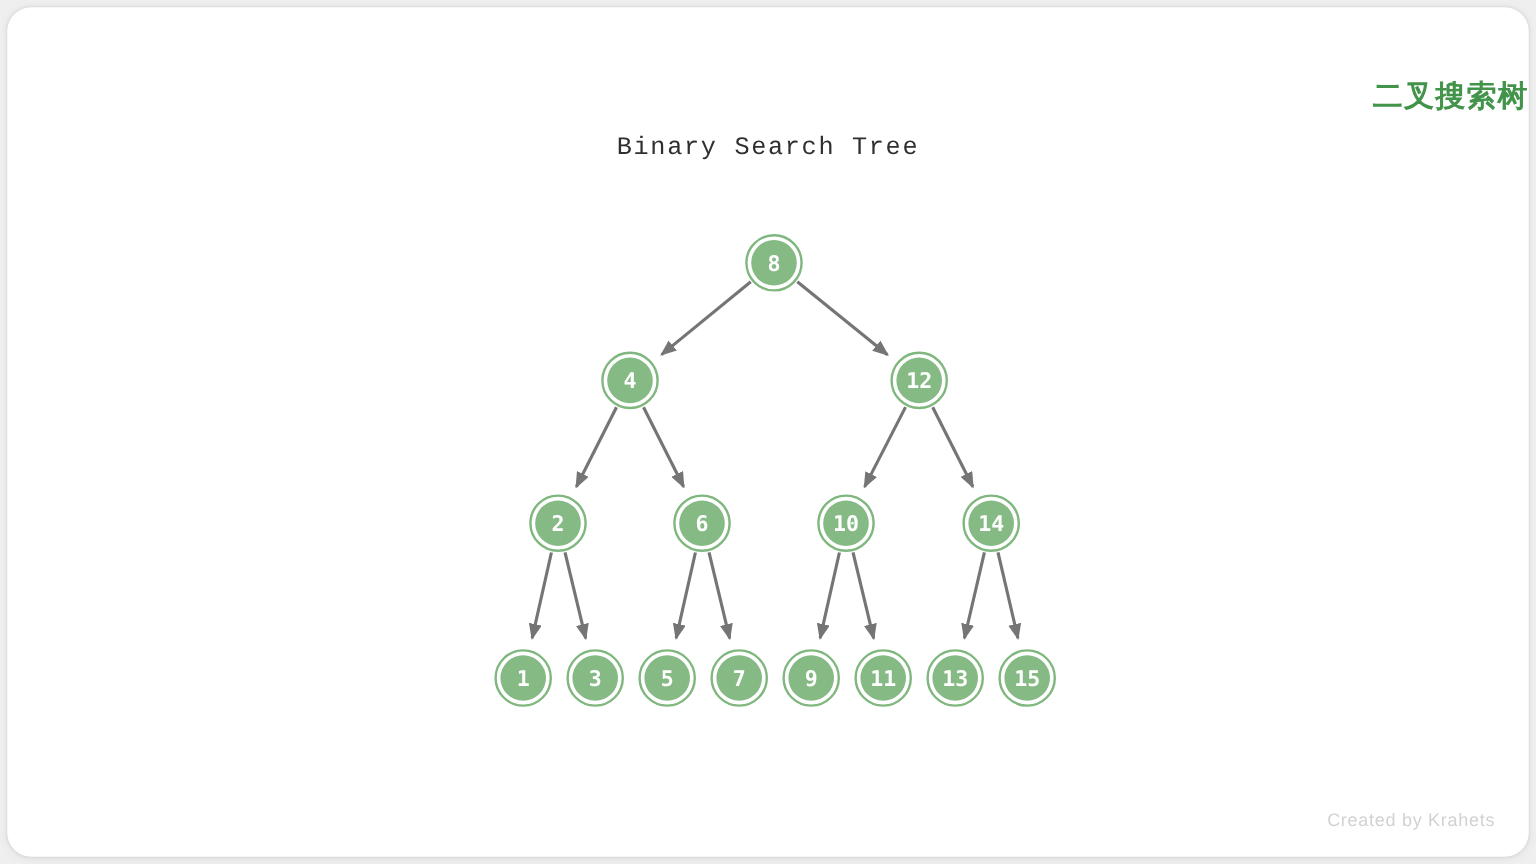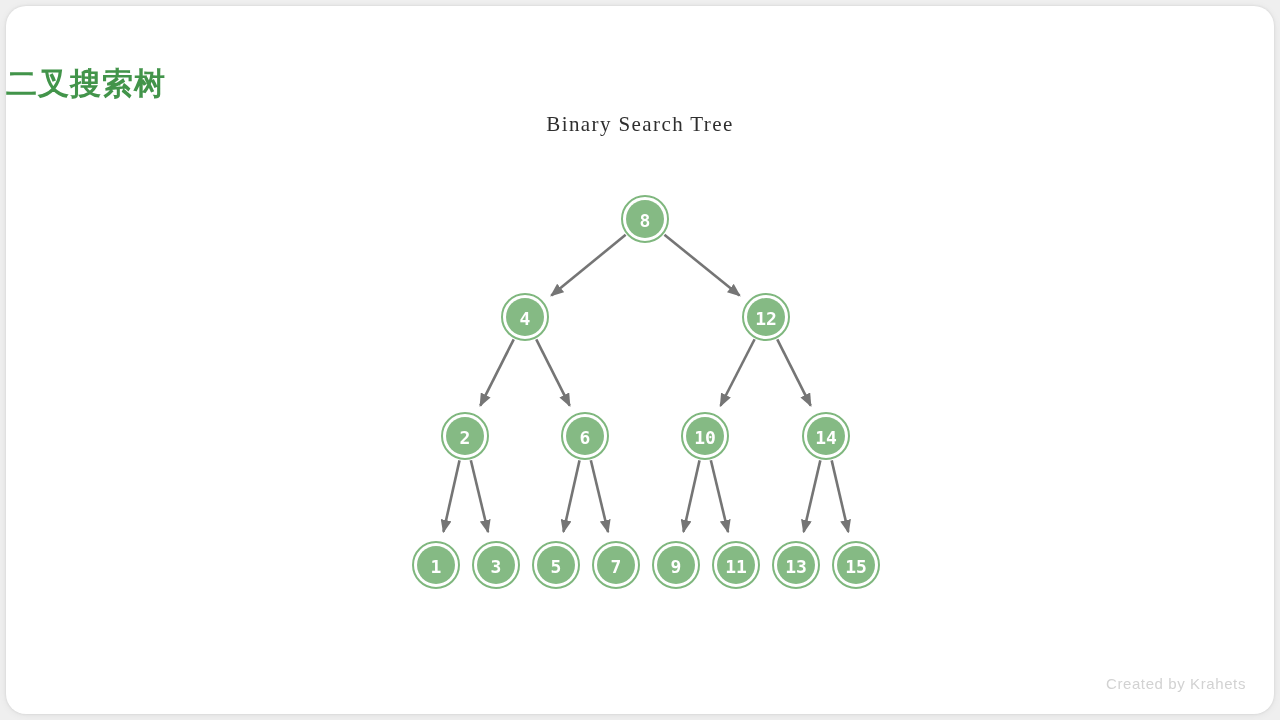--- a/index.html
+++ b/index.html
@@ -29,35 +29,35 @@
     border-radius: 20px;
     box-shadow: 0 0 3px rgba(0,0,0,0.10), 0 1px 8px rgba(0,0,0,0.06);
     overflow: hidden;
   }
 
   #title {
     position: absolute;
     top: 57px;
     left: 0;
     width: 100%;
-    text-align: left;
+    text-align: right;
     font-family: "DejaVu Sans", sans-serif;
-    font-size: 31px;
+    font-size: 25px;
     font-weight: bold;
     color: #42944a;
     letter-spacing: 1px;
   }
 
   #subtitle {
     position: absolute;
     top: 106px;
     left: 0;
     width: 100%;
     text-align: center;
-    font-family: Liberation Serif, serif;
+    font-family: Liberation Mono, monospace;
     font-size: 21px;
     font-weight: normal;
     color: #2f2f2f;
     letter-spacing: 1.4px;
   }
 
   #credit {
     position: absolute;
     right: 28px;
     bottom: 22px;

